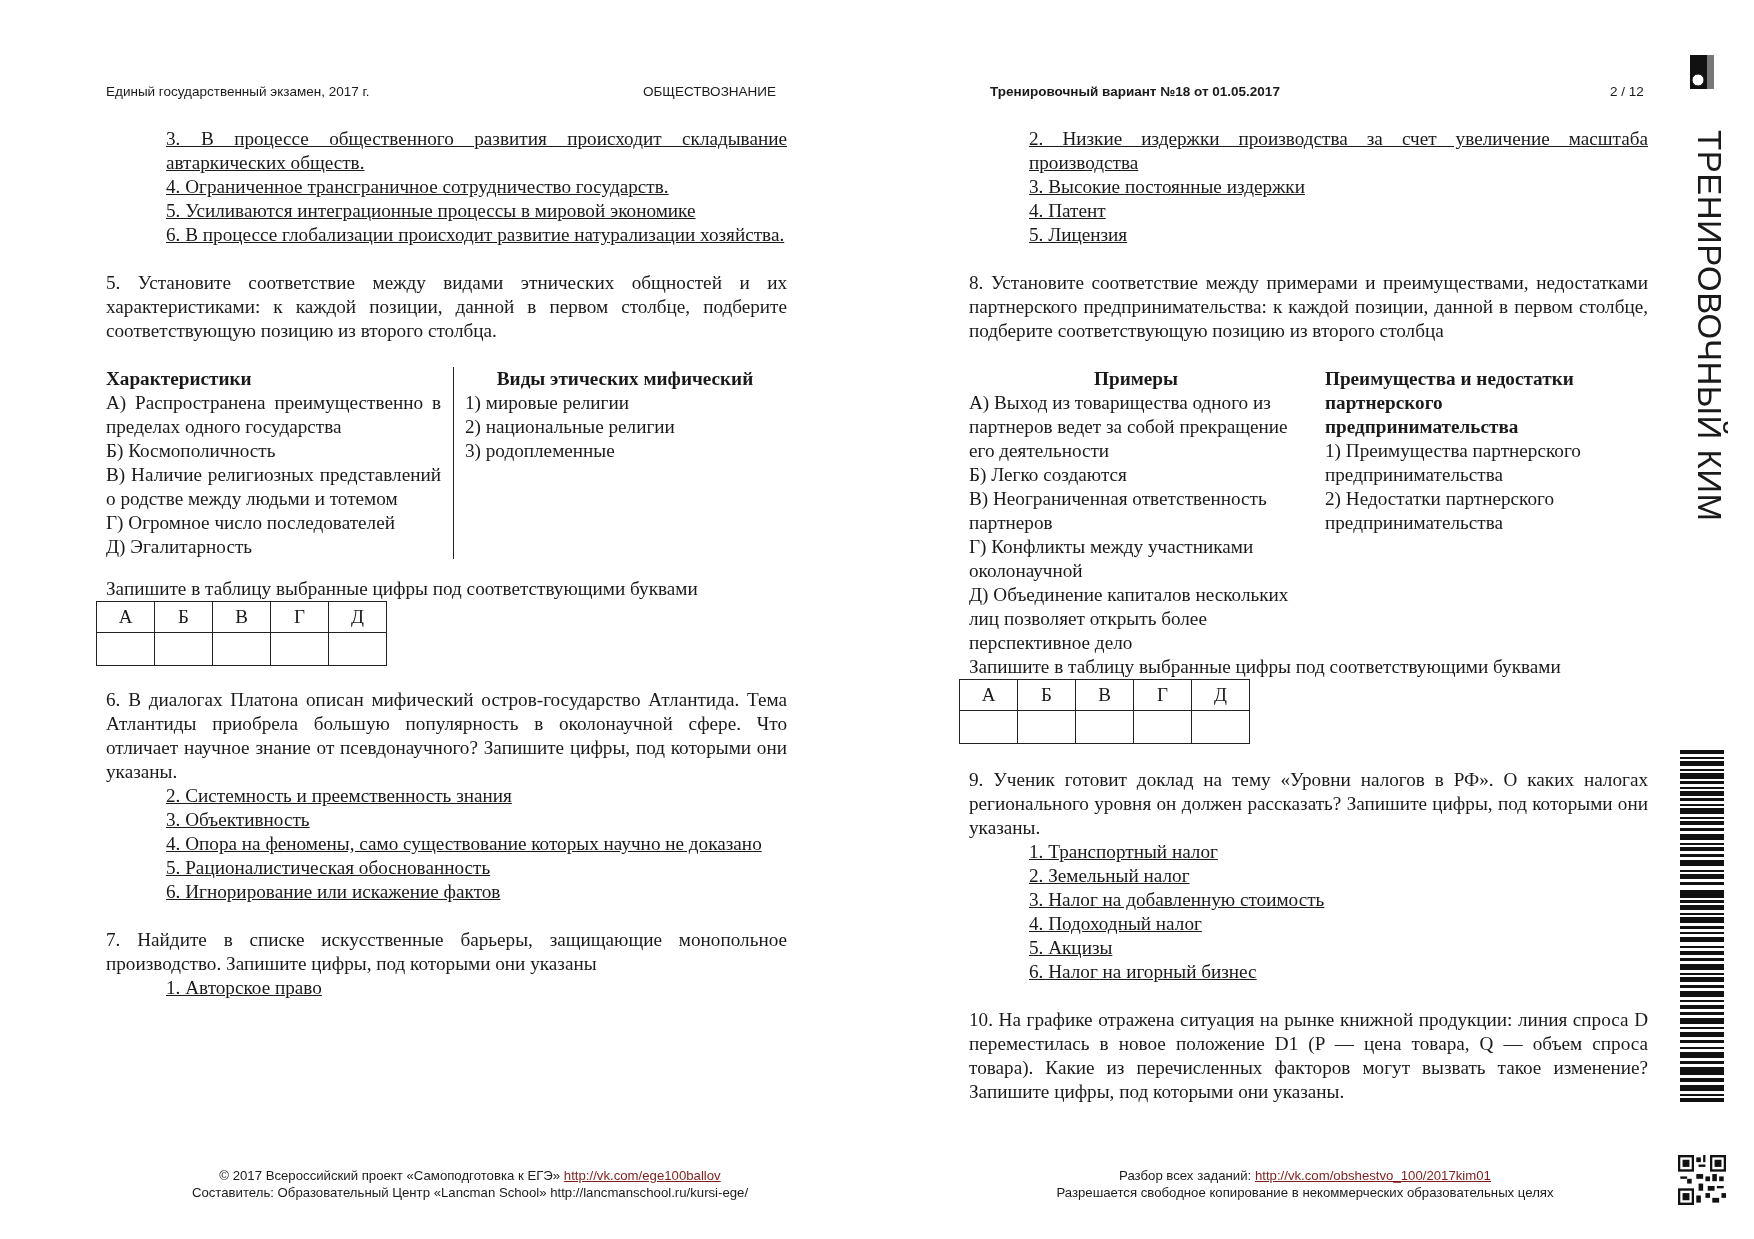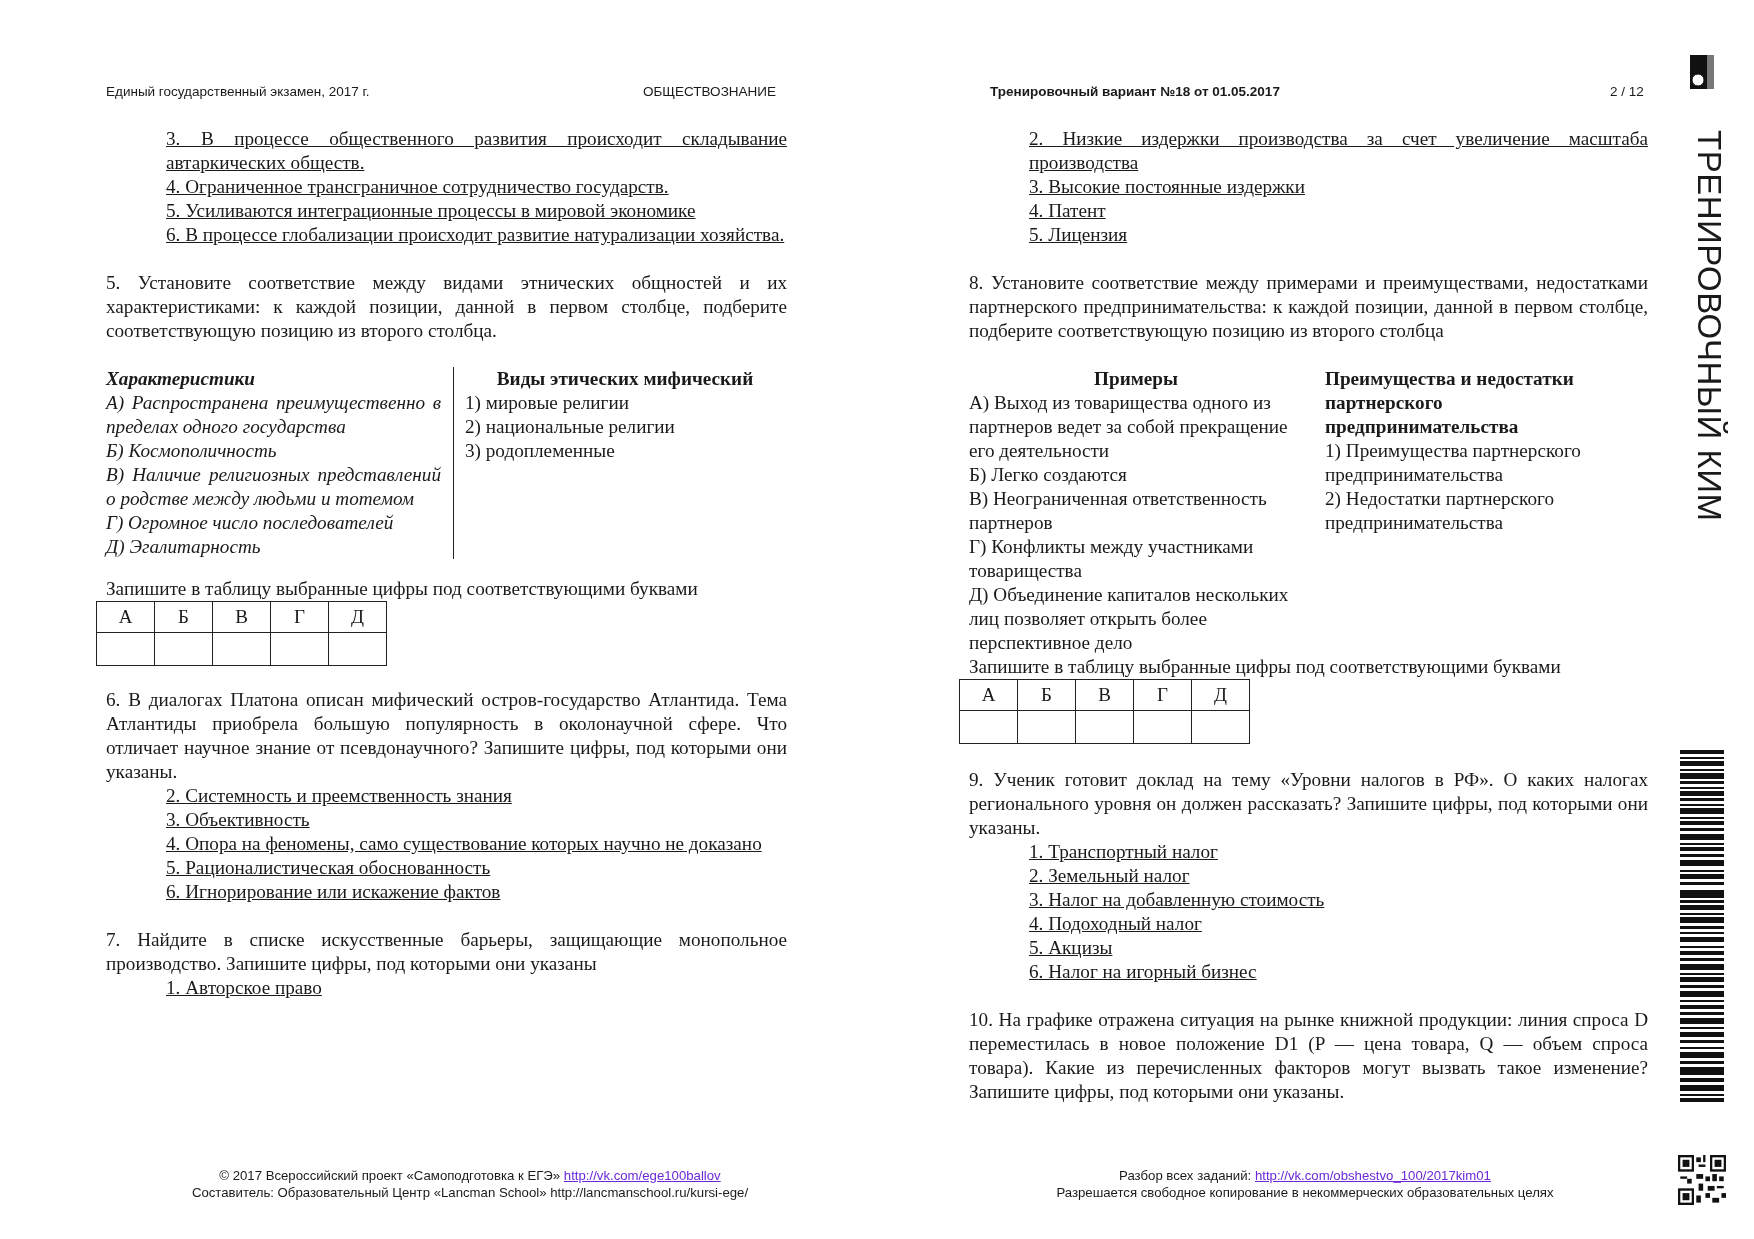--- a/index.html
+++ b/index.html
@@ -5,27 +5,27 @@
   html, body { margin: 0; padding: 0; background: #ffffff; }
   body { width: 1754px; height: 1239px; position: relative; overflow: hidden; color: #1a1a1a; }
   .sans { font-family: "Liberation Sans", sans-serif; margin-top: 13px; }
   .hdr { position: absolute; top: 71px; font-size: 13.5px; }
   .col { position: absolute; font-family: "Liberation Serif", serif; font-size: 19.2px; line-height: 24px; }
   .p { margin: 0; text-align: justify; text-align-last: left; }
   .ind { padding-left: 60px; text-decoration: underline; }
   .gap { height: 24px; }
   .two { display: flex; }
   .th { font-weight: bold; text-align: center; }
-  .match-left { width: 335px; text-align: justify; text-align-last: left; font-style: italic; }
+  .match-left { width: 335px; text-align: justify; text-align-last: left; }
   .vline { width: 1px; background: #222; margin: 0 11px 0 12px; }
   table.ans { border-collapse: collapse; margin-left: -10px; }
   table.ans td { border: 1.5px solid #222; width: 57px; height: 30px; text-align: center; font-size: 19px; padding: 0; }
   table.ans tr.body td { height: 32px; }
   .foot { position: absolute; font-family: "Liberation Sans", sans-serif; font-size: 13.2px; line-height: 17px; text-align: center; }
-  .link { color: #6d28d9; text-decoration: underline; }
+  .link { color: #7f1d1d; text-decoration: underline; }
   .side-title { position: absolute; left: 1686px; top: 130px; width: 40px; height: 400px; }
   .side-title span { position: absolute; left: 42px; top: 0; transform-origin: 0 0; transform: rotate(90deg); white-space: nowrap; font-family: "Liberation Sans", sans-serif; font-size: 33px; letter-spacing: 0.5px; }
   .logo { position: absolute; left: 1690px; top: 55px; width: 26px; height: 34px; }
   .barcode { position: absolute; left: 1680px; top: 750px; width: 44px; height: 352px; }
   .qr { position: absolute; left: 1678px; top: 1155px; width: 48px; height: 50px; }
 </style>
 </head>
 <body>
 
 <div class="hdr sans" style="left:106px;">Единый государственный экзамен, 2017 г.</div>
@@ -207,21 +207,21 @@
   </div>
   <div class="gap"></div>
   <p class="p">8. Установите соответствие между примерами и преимуществами, недостатками партнерского предпринимательства: к каждой позиции, данной в первом столбце, подберите соответствующую позицию из второго столбца</p>
   <div class="gap"></div>
   <div class="two">
     <div style="width:334px; margin-right:22px;">
       <div class="th">Примеры</div>
       <div>А) Выход из товарищества одного из партнеров ведет за собой прекращение его деятельности</div>
       <div>Б) Легко создаются</div>
       <div>В) Неограниченная ответственность партнеров</div>
-      <div>Г) Конфликты между участниками товарищества</div>
+      <div>Г) Конфликты между участниками околонаучной</div>
       <div>Д) Объединение капиталов нескольких лиц позволяет открыть более перспективное дело</div>
     </div>
     <div style="width:300px;">
       <div style="font-weight:bold;">Преимущества и недостатки партнерского предпринимательства</div>
       <div>1) Преимущества партнерского предпринимательства</div>
       <div>2) Недостатки партнерского предпринимательства</div>
     </div>
   </div>
   <p class="p">Запишите в таблицу выбранные цифры под соответствующими буквами</p>
   <table class="ans">

